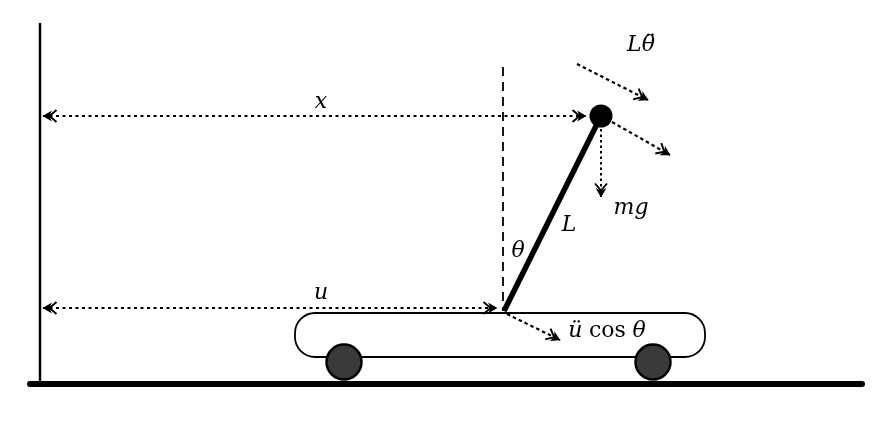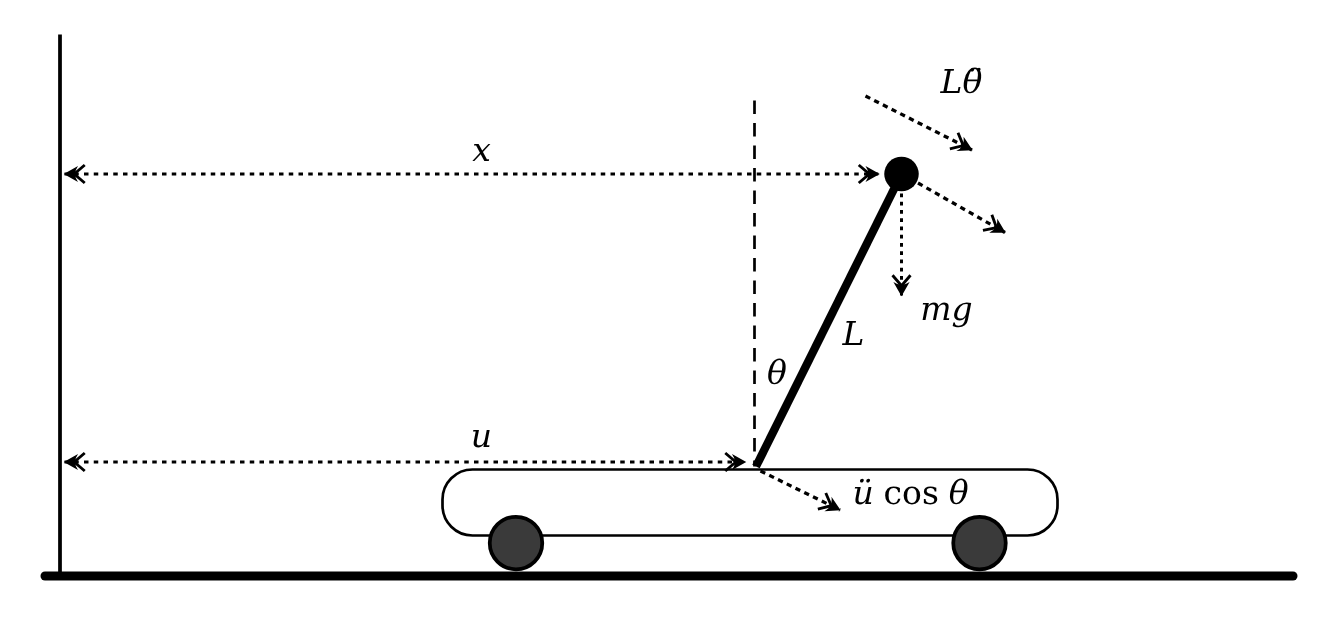--- a/index.html
+++ b/index.html
@@ -65,21 +65,21 @@
   </svg>
 
   <div class="lbl" style="left:321px;top:101px;">
     <span>x</span>
   </div>
 
   <div class="lbl" style="left:321px;top:292px;">
     <span>u</span>
   </div>
 
-  <div class="lbl" style="left:641px;top:56px;">
+  <div class="lbl" style="left:641px;top:44px;">
     <span>L</span><span>θ̈</span>
   </div>
 
 
   <div class="lbl" style="left:631px;top:207px;">
     <span>mg</span>
   </div>
 
   <div class="lbl" style="left:569px;top:224px;">
     <span>L</span>

